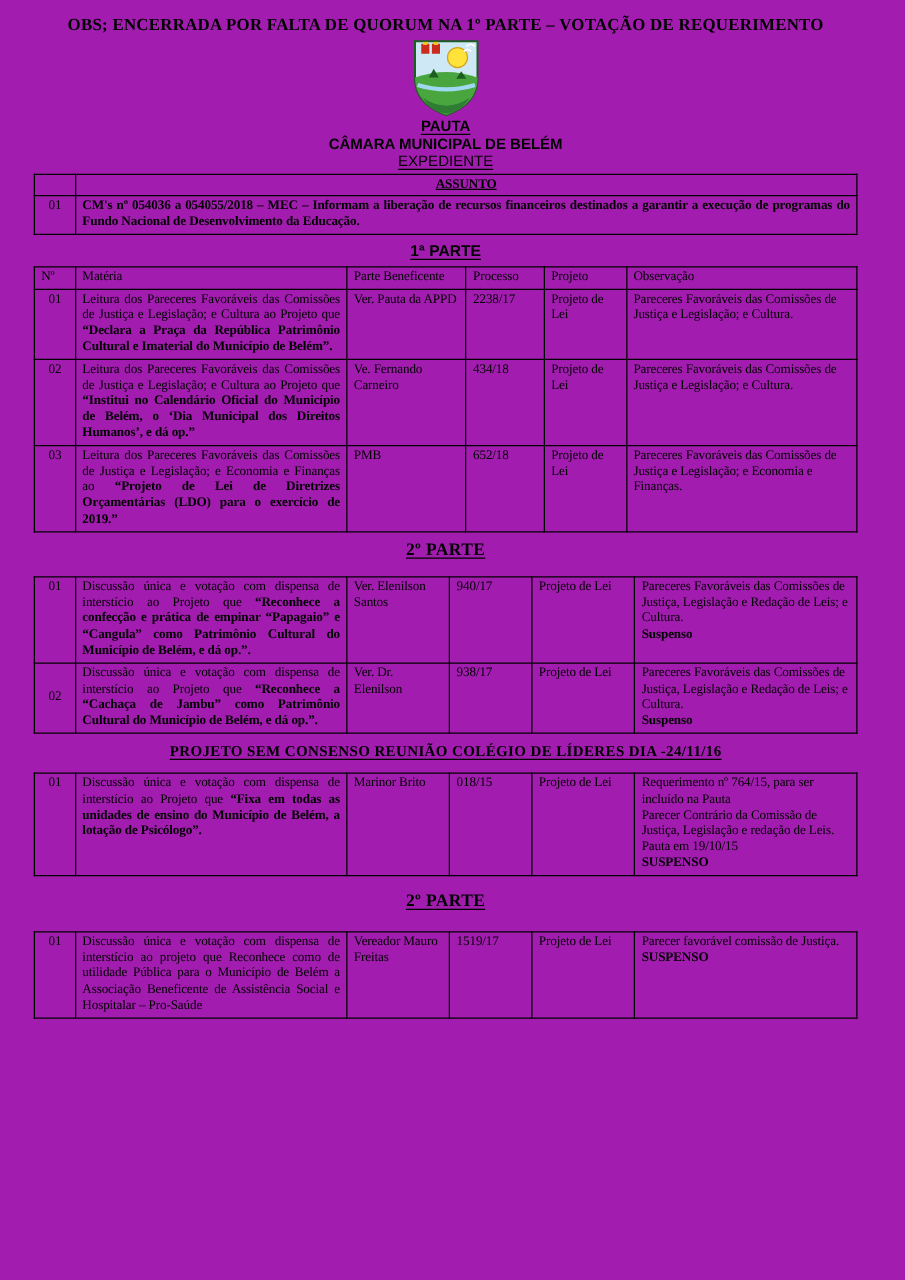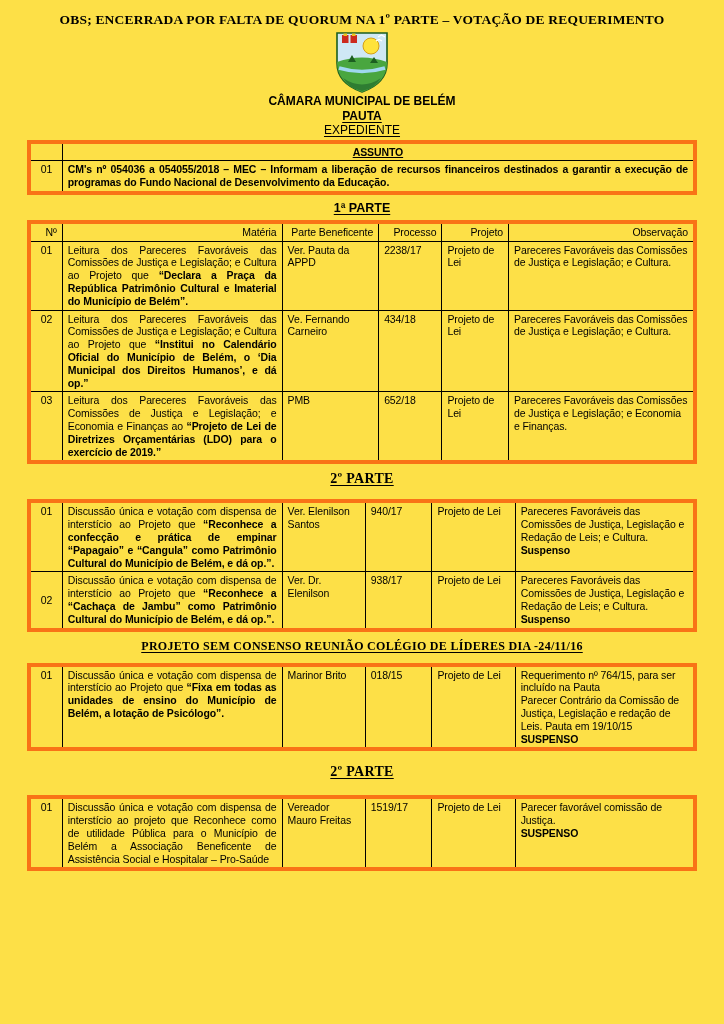--- a/index.html
+++ b/index.html
@@ -1,36 +1,36 @@
 <!DOCTYPE html>
 <html><head>
 <meta charset="utf-8">
 <style>
   * { margin:0; padding:0; box-sizing:border-box; }
   html,body { width:724px; height:1024px; background:#ffffff; overflow:hidden; }
   body { font-family:"Liberation Sans", sans-serif; color:#000; -webkit-font-smoothing:antialiased; }
-  .page { width:724px; height:1024px; padding:8px 27px 0 27px; background:#fde047; }
+  .page { width:724px; height:1024px; padding:8px 38px 0 27px; background:#a21caf; }
 
   .obs-line { font-family:"Liberation Serif", serif; font-weight:bold; font-size:13.5px;
               text-align:center; margin-top:4px; letter-spacing:0.2px; }
 
   .crest-wrap { text-align:center; margin:4px 0 1px 0; line-height:0; }
 
   .hline { text-align:center; line-height:13.5px; font-size:12px; }
   .h-estado { font-weight:normal; font-size:11.5px; }
   .h-org { font-weight:bold; }
   .h-pauta { font-weight:bold; text-decoration:underline; text-underline-offset:2px; margin-top:1px; }
   .h-session { font-weight:bold; margin-top:1px; }
   .h-date { font-weight:bold; margin-top:1px; }
   .h-exped { font-weight:normal; text-decoration:underline; text-underline-offset:2px; margin-top:1px; }
 
-  table.tbl { width:100%; border-collapse:collapse; border:4px solid #f97316; table-layout:fixed; }
+  table.tbl { width:100%; border-collapse:collapse; border:1px solid #f97316; table-layout:fixed;font-family:Liberation Serif, serif; }
   .tbl th, .tbl td { border:1.5px solid #000; padding:2px 5px; vertical-align:top;
                      font-size:10.5px; line-height:12.8px; letter-spacing:-0.1px; overflow:hidden; }
-  .tbl th { font-weight:normal; text-align:right; }
+  .tbl th { font-weight:normal; text-align:left; }
 
   .exped-tbl { margin-top:2px; }
   .exped-tbl th.assunto { font-weight:bold; text-align:center; text-decoration:underline; text-underline-offset:1px; }
   .exped-tbl td.body-text { font-weight:bold; text-align:justify; }
 
   td.num { text-align:center; }
   td.num-mid { vertical-align:middle; }
   td.materia { text-align:justify; }
   .b { font-weight:bold; }
   td.obs-cell div { min-height:0; }
@@ -68,22 +68,22 @@
       <rect x="16.5" y="3" width="6.5" height="8" fill="#cc2a1e"></rect>
       <rect x="9.5" y="1.5" width="3.5" height="2.5" fill="#f0c419"></rect>
       <rect x="18" y="1.5" width="3.5" height="2.5" fill="#f0c419"></rect>
       <path d="M3 30 q25 -9 50 0 v1 q0 20 -25 29 q-25 -9 -25 -30 Z" fill="#49a63f"></path>
       <path d="M5 36 q23 7 46 0" stroke="#9fd8ef" stroke-width="3.5" fill="none"></path>
       <path d="M9 46 q19 13 38 0 q-7 11 -19 13 q-12 -2 -19 -13 Z" fill="#2e7d32"></path>
       <path d="M14 30 l4 -7 l4 7 Z M36 31 l4 -6 l4 6 Z" fill="#1c5e20"></path>
     </svg>
   </div>
 
+  <div class="hline h-pauta">PAUTA</div>
   <div class="hline h-org">CÂMARA MUNICIPAL DE BELÉM</div>
-  <div class="hline h-pauta">PAUTA</div>
   <div class="hline h-exped">EXPEDIENTE</div>
 
   <table class="tbl exped-tbl">
     <colgroup class="exped-cols">
         <col>
         <col>
       </colgroup>
     <tbody>
         <tr>
       <th></th>

